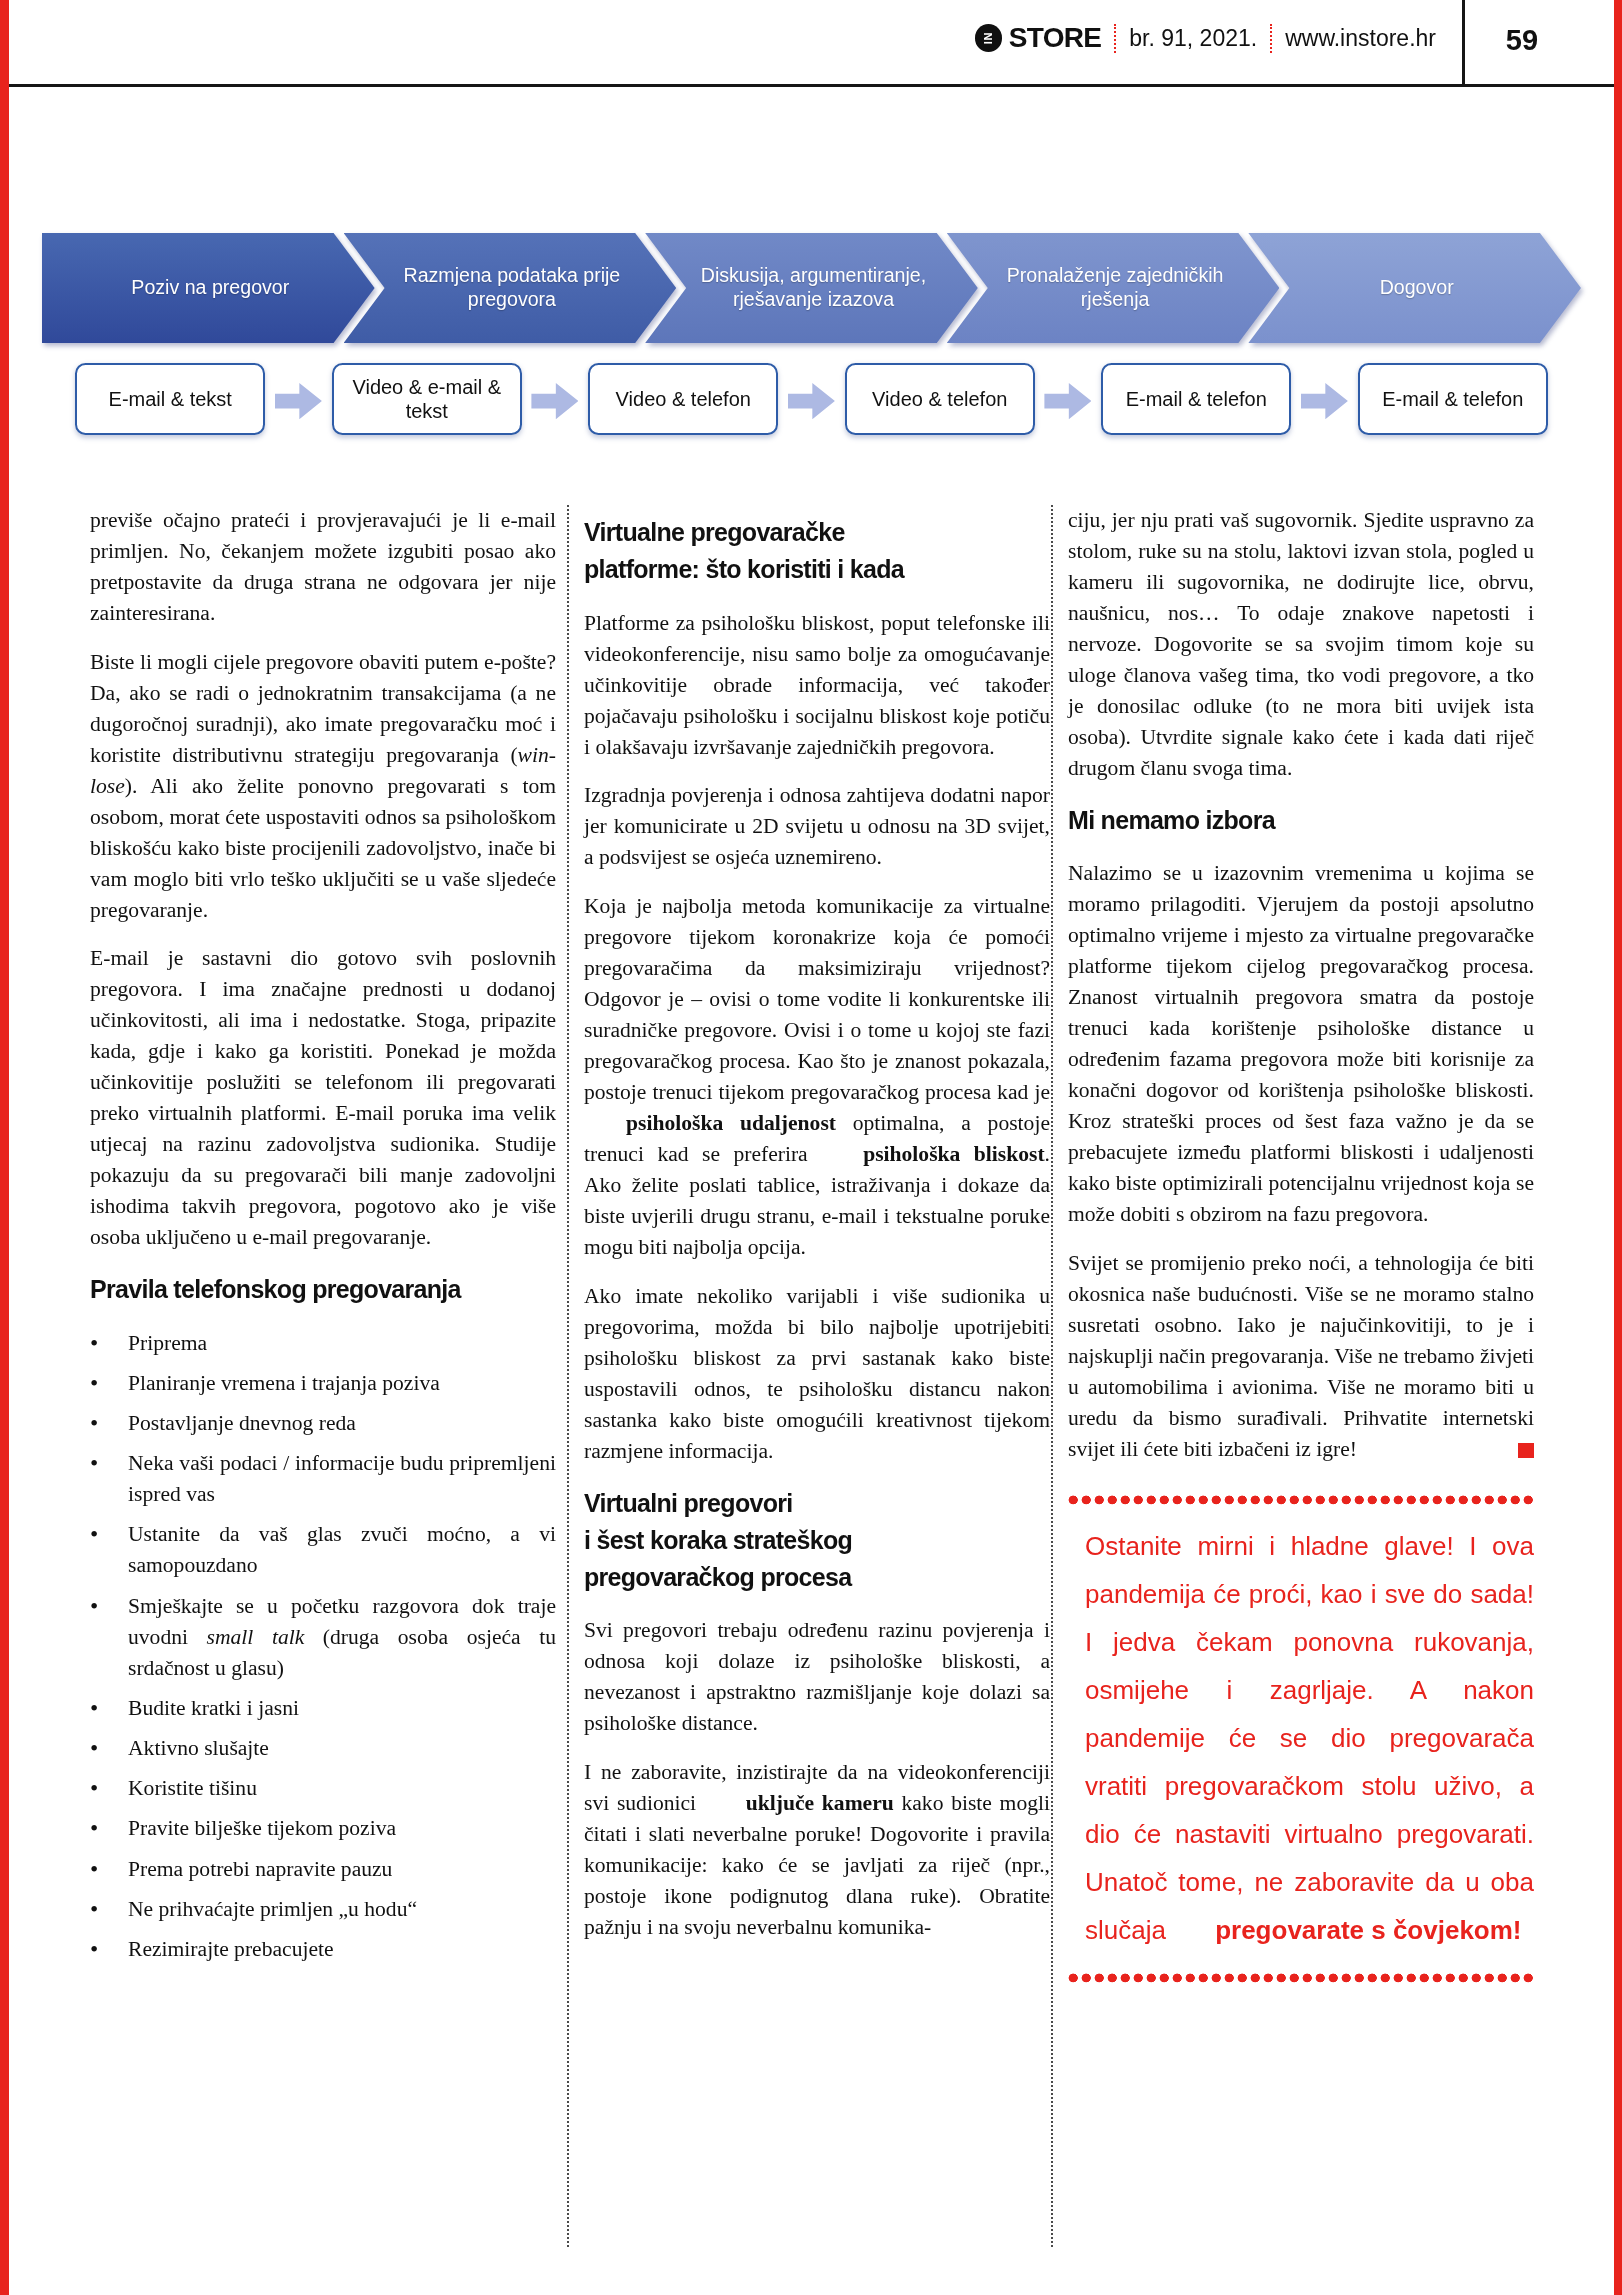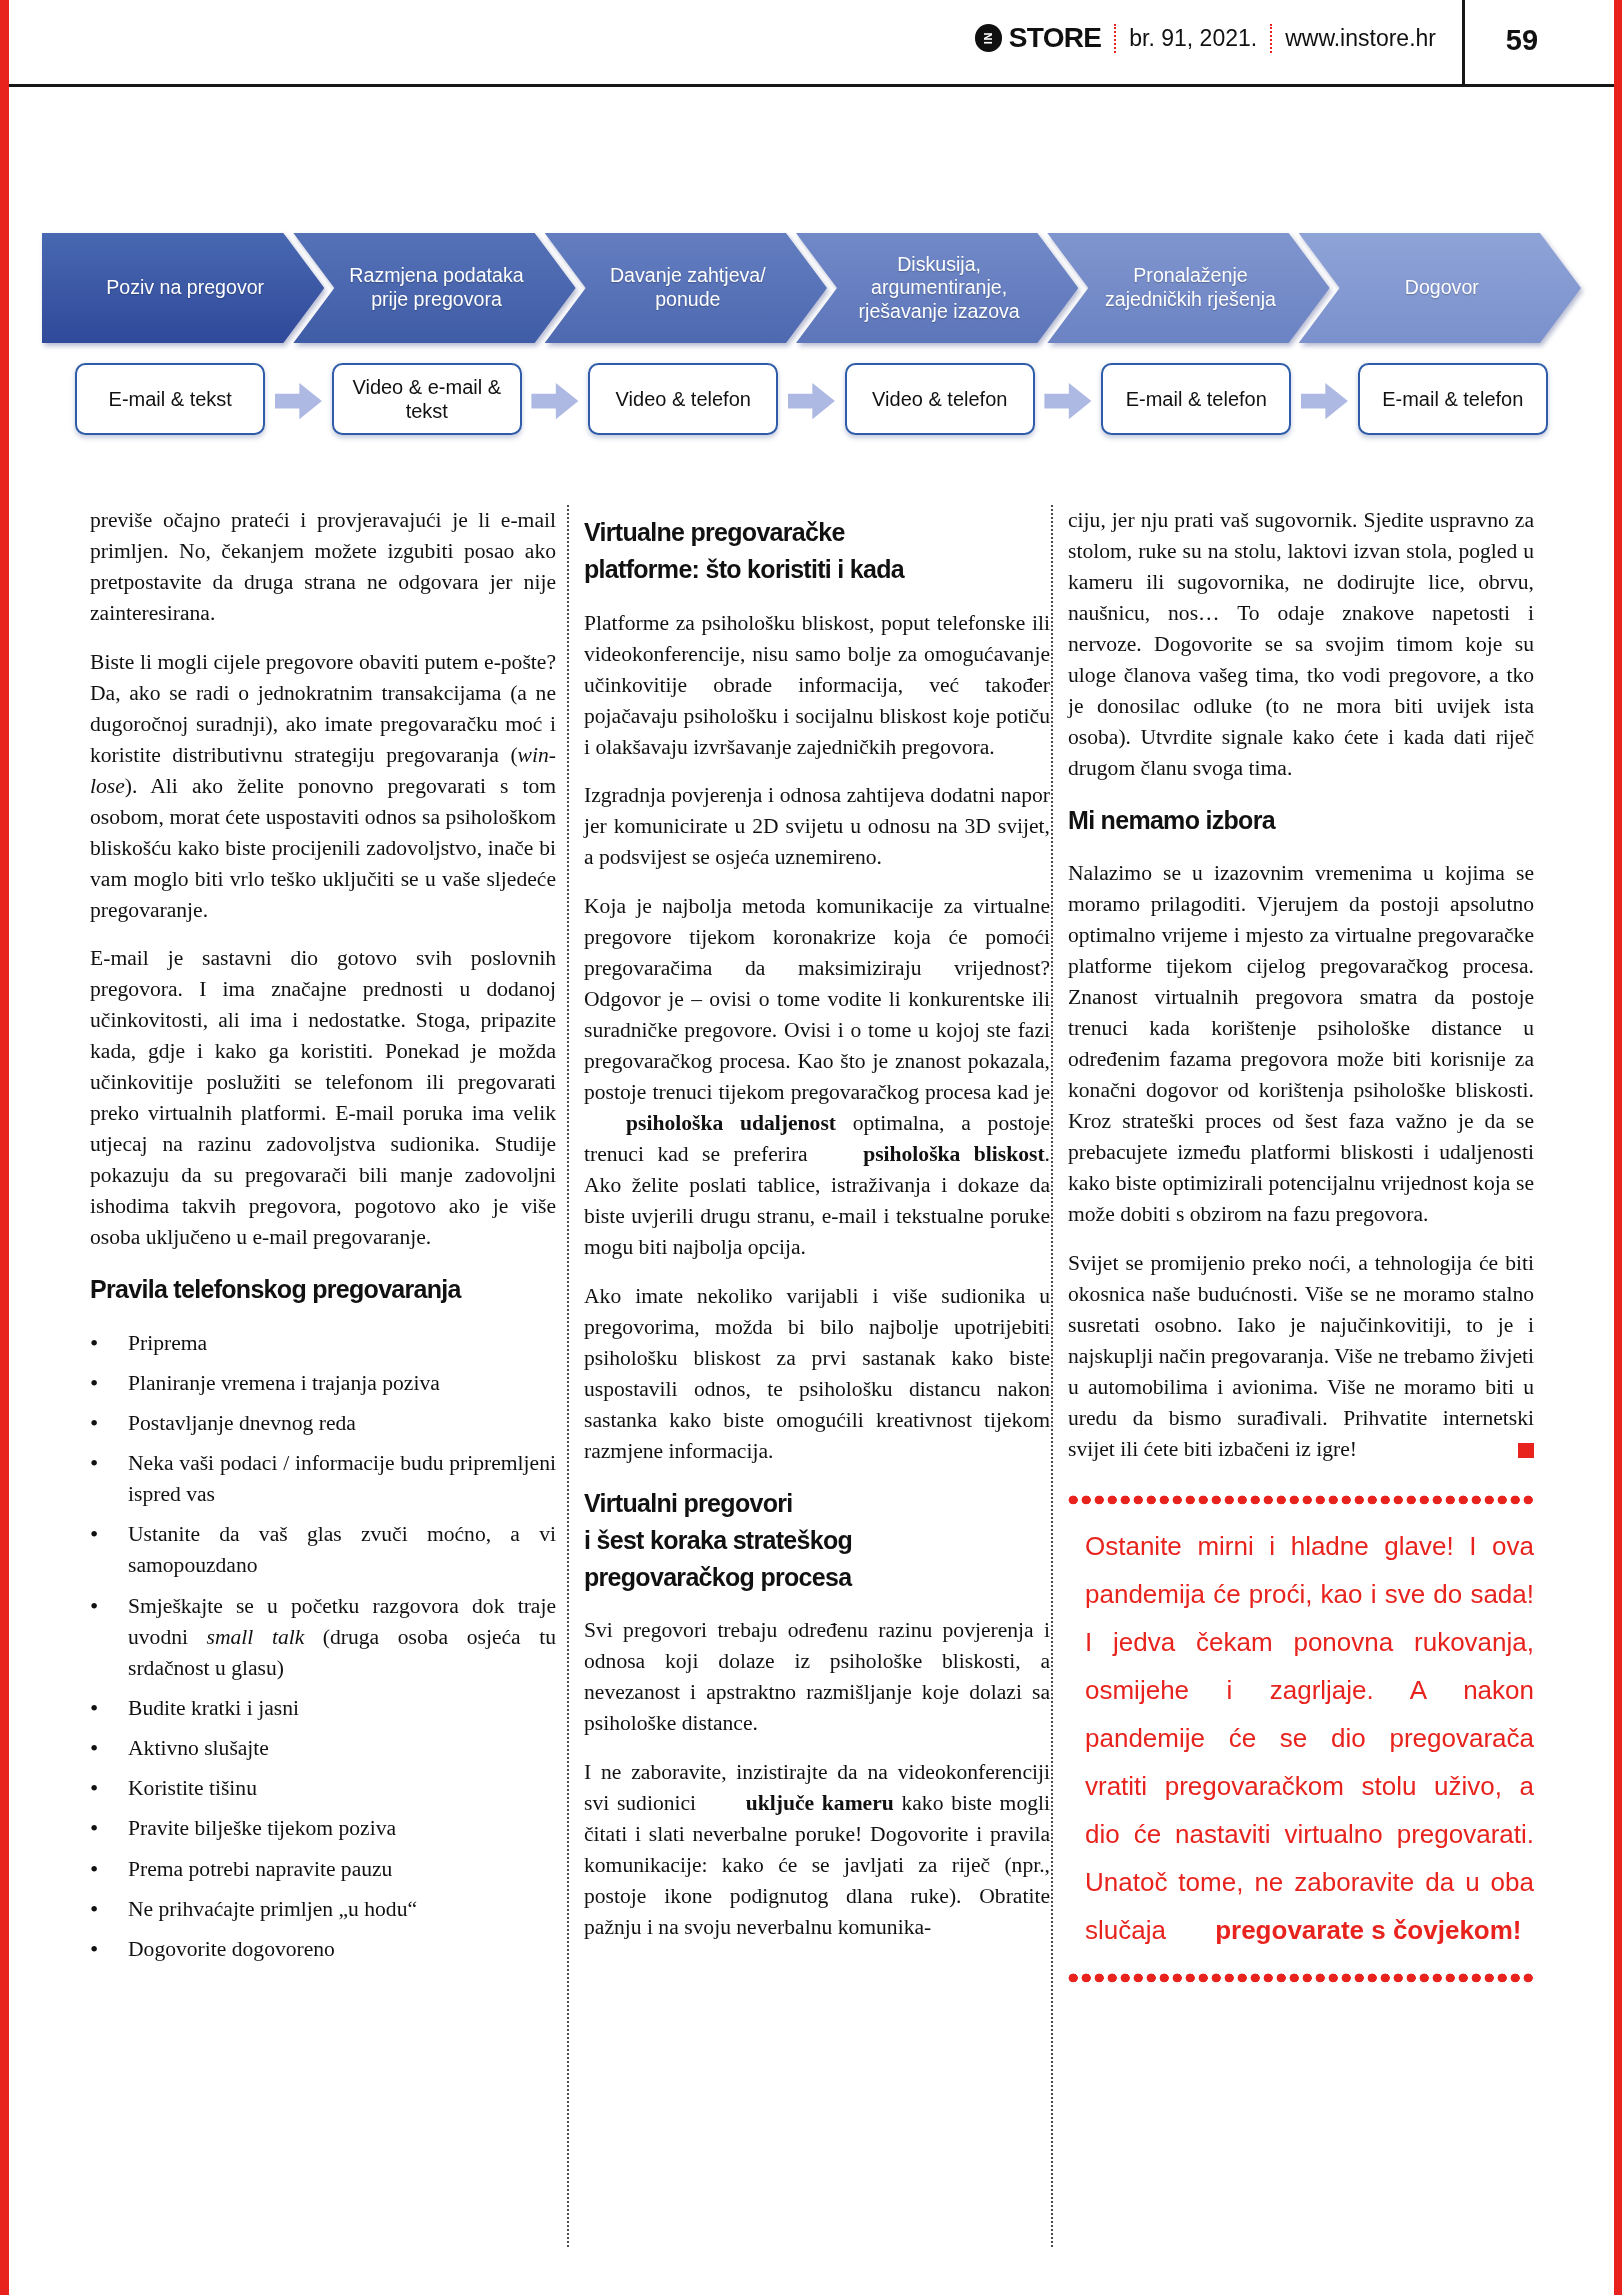--- a/index.html
+++ b/index.html
@@ -89,23 +89,20 @@
 
   <div class="diagram">
     <div class="process-steps">
         <div class="chev-wrap first">
           <div class="chevron" style="background: linear-gradient(rgb(72, 104, 177) 0%, rgb(48, 73, 154) 100%);">Poziv na pregovor</div>
         </div>
         <div class="chev-wrap">
           <div class="chevron" style="background: linear-gradient(rgb(85, 114, 184) 0%, rgb(63, 92, 166) 100%);">Razmjena podataka prije pregovora</div>
         </div>
         <div class="chev-wrap">
-          <div class="chevron" style="background: linear-gradient(rgb(99, 125, 192) 0%, rgb(78, 105, 176) 100%);">Davanje zahtjeva/ ponude</div>
-        </div>
-        <div class="chev-wrap">
           <div class="chevron" style="background: linear-gradient(rgb(113, 137, 199) 0%, rgb(93, 118, 186) 100%);">Diskusija, argumentiranje, rješavanje izazova</div>
         </div>
         <div class="chev-wrap">
           <div class="chevron" style="background: linear-gradient(rgb(127, 149, 206) 0%, rgb(108, 131, 196) 100%);">Pronalaženje zajedničkih rješenja</div>
         </div>
         <div class="chev-wrap">
           <div class="chevron" style="background: linear-gradient(rgb(142, 163, 214) 0%, rgb(123, 145, 205) 100%);">Dogovor</div>
         </div>
       </div>
     <div class="channels">
@@ -186,21 +183,21 @@
       <div class="bullet-item">
         <span class="bullet-dot">•</span>
         <span class="bullet-text"><span class="seg-n">Prema potrebi napravite pauzu</span></span>
       </div>
       <div class="bullet-item">
         <span class="bullet-dot">•</span>
         <span class="bullet-text"><span class="seg-n">Ne prihvaćajte primljen „u hodu“</span></span>
       </div>
       <div class="bullet-item">
         <span class="bullet-dot">•</span>
-        <span class="bullet-text"><span class="seg-n">Dogovorite dogovoreno</span></span>
+        <span class="bullet-text"><span class="seg-n">Rezimirajte prebacujete</span></span>
       </div>
     </div>
   <div class="col" style="left:584px;">
       <div class="col-heading">Virtualne pregovaračke
 platforme: što koristiti i kada</div>
       <p class="body-p"><span class="seg-n">Platforme za psihološku bliskost, poput telefonske ili videokonferencije, nisu samo bolje za omogućavanje učinkovitije obrade informacija, već također pojačavaju psihološku i socijalnu bliskost koje potiču i olakšavaju izvršavanje zajedničkih pregovora.</span></p>
       <p class="body-p"><span class="seg-n">Izgradnja povjerenja i odnosa zahtijeva dodatni napor jer komunicirate u 2D svijetu u odnosu na 3D svijet, a podsvijest se osjeća uznemireno.</span></p>
       <p class="body-p"><span class="seg-n">Koja je najbolja metoda komunikacije za virtualne pregovore tijekom koronakrize koja će pomoći pregovaračima da maksimiziraju vrijednost? Odgovor je – ovisi o tome vodite li konkurentske ili suradničke pregovore. Ovisi i o tome u kojoj ste fazi pregovaračkog procesa. Kao što je znanost pokazala, postoje trenuci tijekom pregovaračkog procesa kad je </span><span class="seg-b">psihološka udaljenost</span><span class="seg-n"> optimalna, a postoje trenuci kad se preferira </span><span class="seg-b">psihološka bliskost</span><span class="seg-n">. Ako želite poslati tablice, istraživanja i dokaze da biste uvjerili drugu stranu, e-mail i tekstualne poruke mogu biti najbolja opcija.</span></p>
       <p class="body-p"><span class="seg-n">Ako imate nekoliko varijabli i više sudionika u pregovorima, možda bi bilo najbolje upotrijebiti psihološku bliskost za prvi sastanak kako biste uspostavili odnos, te psihološku distancu nakon sastanka kako biste omogućili kreativnost tijekom razmjene informacija.</span></p>
       <div class="col-heading">Virtualni pregovori

